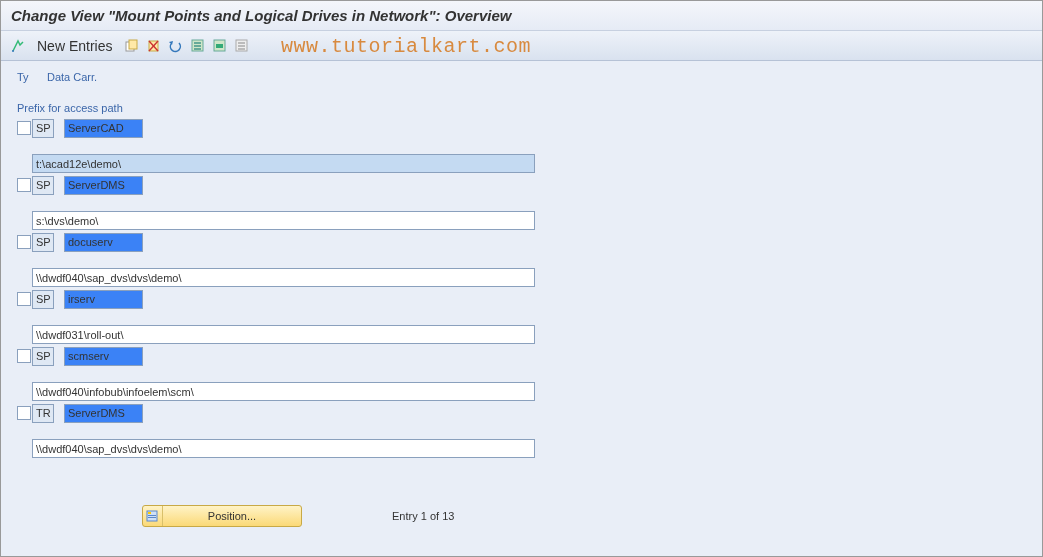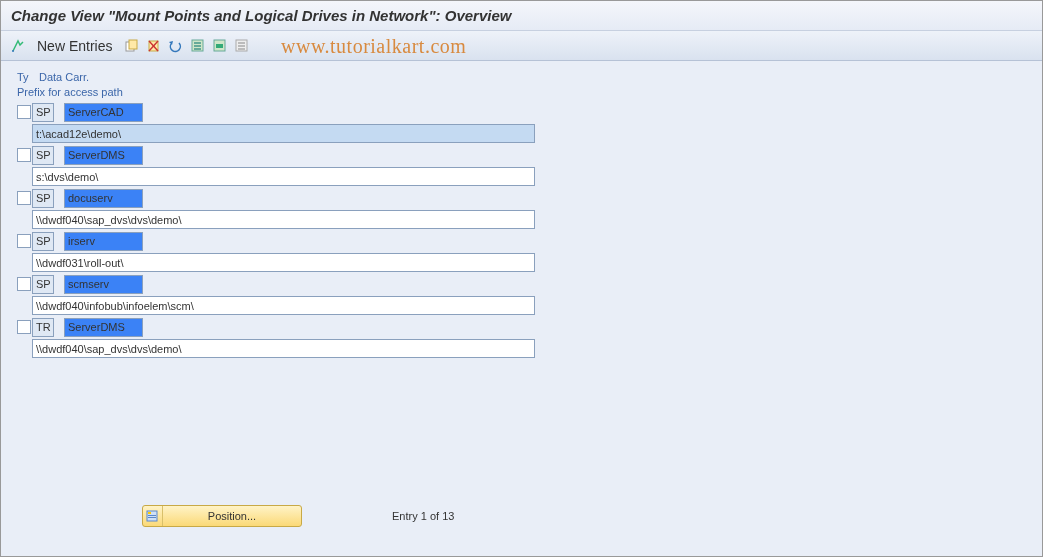--- a/index.html
+++ b/index.html
@@ -2,32 +2,32 @@
 <html><head>
   <meta charset="utf-8">
   <style>
     *{box-sizing:border-box;margin:0;padding:0}
     body{width:1043px;height:557px;font-family:Arial,Helvetica,sans-serif;font-size:11px;background:#fff;border:1px solid #999;overflow:hidden}
     .title-bar{background:linear-gradient(#f4f6fb,#e6ebf5);padding:6px 10px;border-bottom:1px solid #c7d0e0}
     .title-bar span{font-style:italic;font-weight:700;font-size:15px;color:#333}
     .toolbar{background:linear-gradient(#eef2f9,#d9e2ef);height:30px;border-bottom:1px solid #b6c2d6;display:flex;align-items:center;padding:0 8px;gap:4px;position:relative}
     .tb-btn{width:18px;height:18px;display:inline-flex;align-items:center;justify-content:center;cursor:pointer;border-radius:2px}
     .new-entries{color:#333;font-size:14px;padding:0 6px;cursor:pointer}
-    .watermark{position:absolute;left:280px;top:4px;font-size:20px;color:#d88a3f;letter-spacing:.5px;font-family:Liberation Serif, serif}
+    .watermark{position:absolute;left:280px;top:4px;font-size:20px;color:#d88a3f;letter-spacing:.5px;font-family:Liberation Mono, monospace}
     .content{background:#e9eef7;height:506px;padding:10px 16px;position:relative}
-    .hdr-row{display:flex;color:#3b66a9;margin-bottom:3px}
+    .hdr-row{display:flex;gap:8px;color:#3b66a9;margin-bottom:19px}
     .hdr-ty{width:22px}
     .hdr-carr{}
     .prefix-hdr{color:#3b66a9;margin-bottom:4px}
     .entry{margin-bottom:2px}
     .row1{display:flex;align-items:center;height:20px}
     .cb{width:14px;height:14px;border:1px solid #8aa0bd;background:#fff;margin-right:1px;cursor:pointer}
     .ty-box{width:22px;height:19px;border:1px solid #8aa0bd;background:#dfe8f4;color:#333;display:inline-flex;align-items:center;padding:0 3px;margin-right:10px}
     .carr-box{width:79px;height:19px;border:1px solid #8aa0bd;background:#3b82f6;color:#333;padding:0 3px;display:inline-flex;align-items:center}
-    .path-box{width:503px;height:19px;border:1px solid #8aa0bd;background:#fff;color:#333;padding:0 3px;margin-left:15px;margin-top:2px;display:flex;align-items:center}
+    .path-box{width:503px;height:19px;border:1px solid #8aa0bd;background:#fff;color:#333;padding:0 3px;margin-left:15px;margin-top:16px;display:flex;align-items:center}
     .path-box.sel{background:#c4daf2}
     .footer{position:absolute;left:141px;top:444px;display:flex;align-items:center;gap:90px}
     .pos-btn{width:160px;height:22px;background:linear-gradient(#fff3c6,#fbd977);border:1px solid #c8a946;border-radius:3px;display:flex;align-items:center;cursor:pointer}
     .pos-icon{width:20px;height:20px;display:inline-flex;align-items:center;justify-content:center;border-right:1px solid #d9c06a}
     .pos-text{flex:1;text-align:center;color:#333}
     .entry-count{color:#333}
     svg{display:block}
   </style>
 </head>
 <body>

